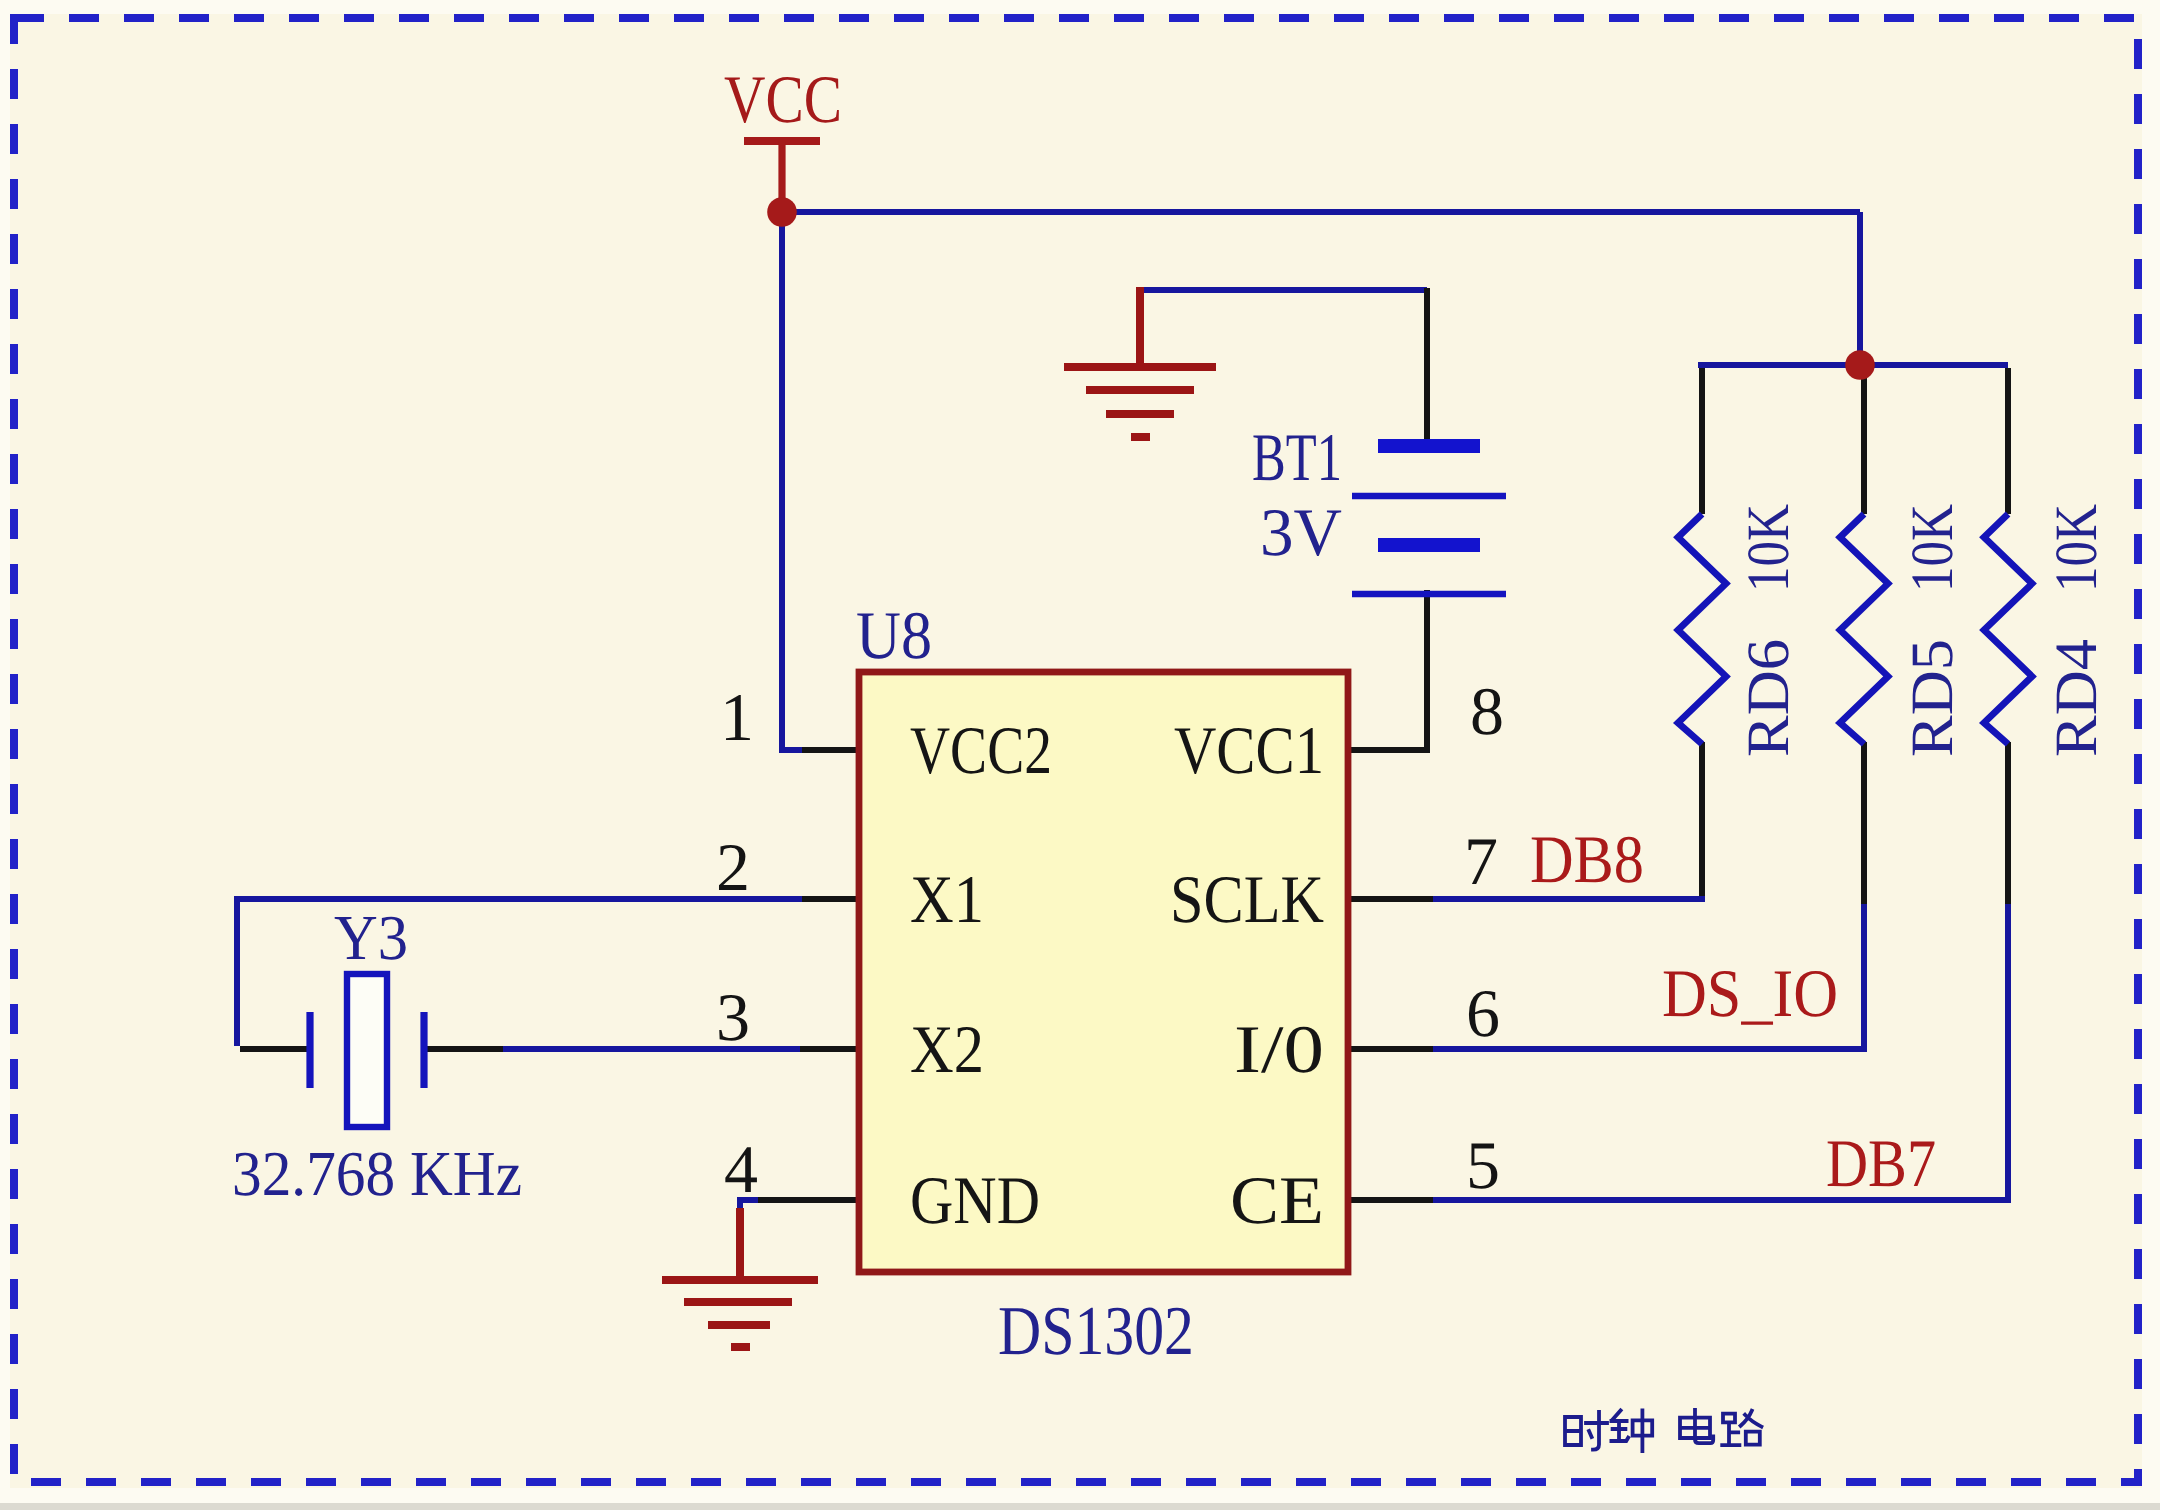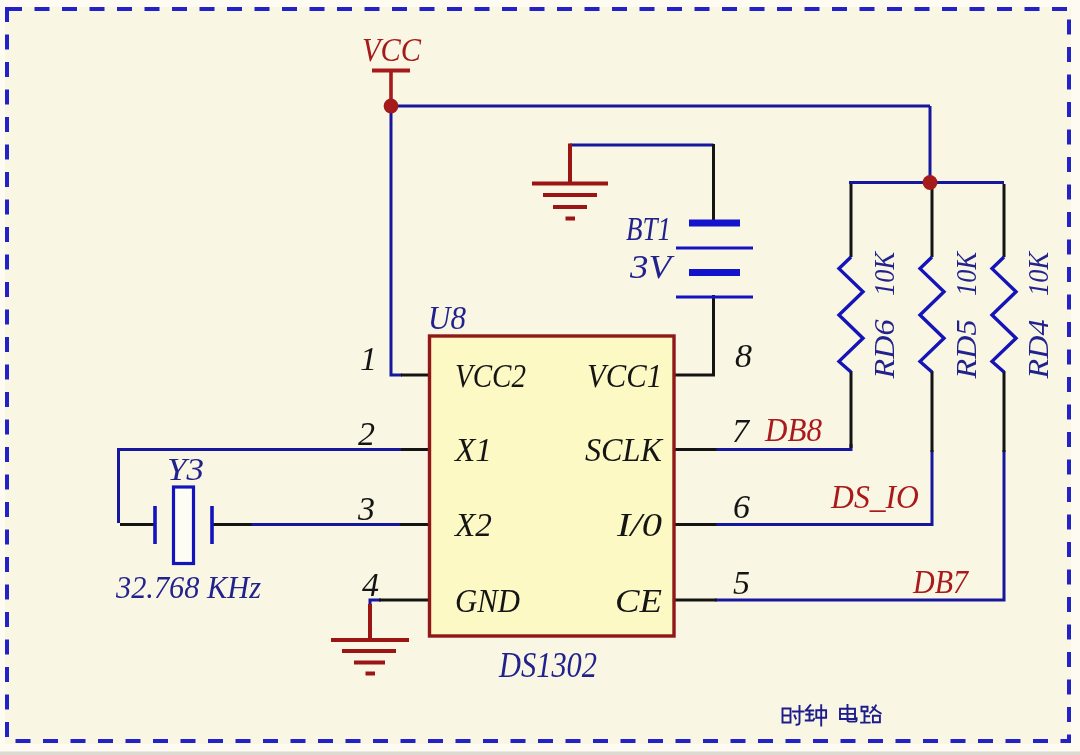--- a/index.html
+++ b/index.html
@@ -1,21 +1,21 @@
 <!DOCTYPE html>
 <html><head>
 <meta charset="utf-8">
 <style>
   html,body{margin:0;padding:0;}
   body{
     width:1080px;height:755px;overflow:hidden;
     background:#FDFBF2;
     font-family:"Liberation Serif","DejaVu Serif",serif;
   }
-  #stage{position:relative;width:1080px;height:556px;font-style:italic;}
+  #stage{position:relative;width:1080px;height:556px;}
   svg text{font-family:"Liberation Serif","DejaVu Serif",serif;}
 </style>
 </head>
 <body>
 
 <div id="stage">
 <svg width="1080" height="755" viewBox="0 0 1080 755">
 
   <rect x="5" y="7" width="1066" height="737" fill="#FAF6E4"></rect>
   <rect x="0" y="751.5" width="1080" height="3.5" fill="#DCDAD1"></rect>

